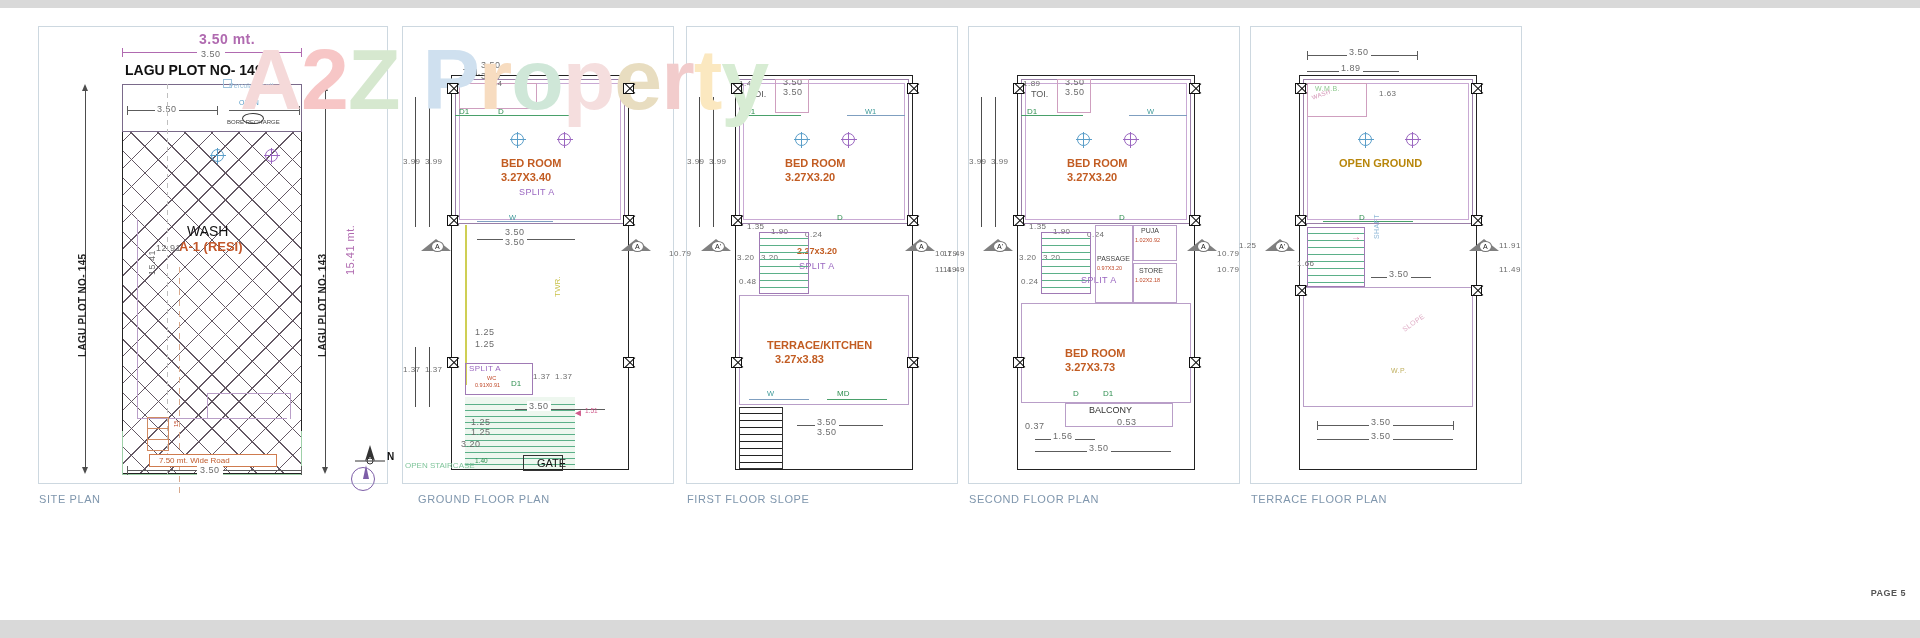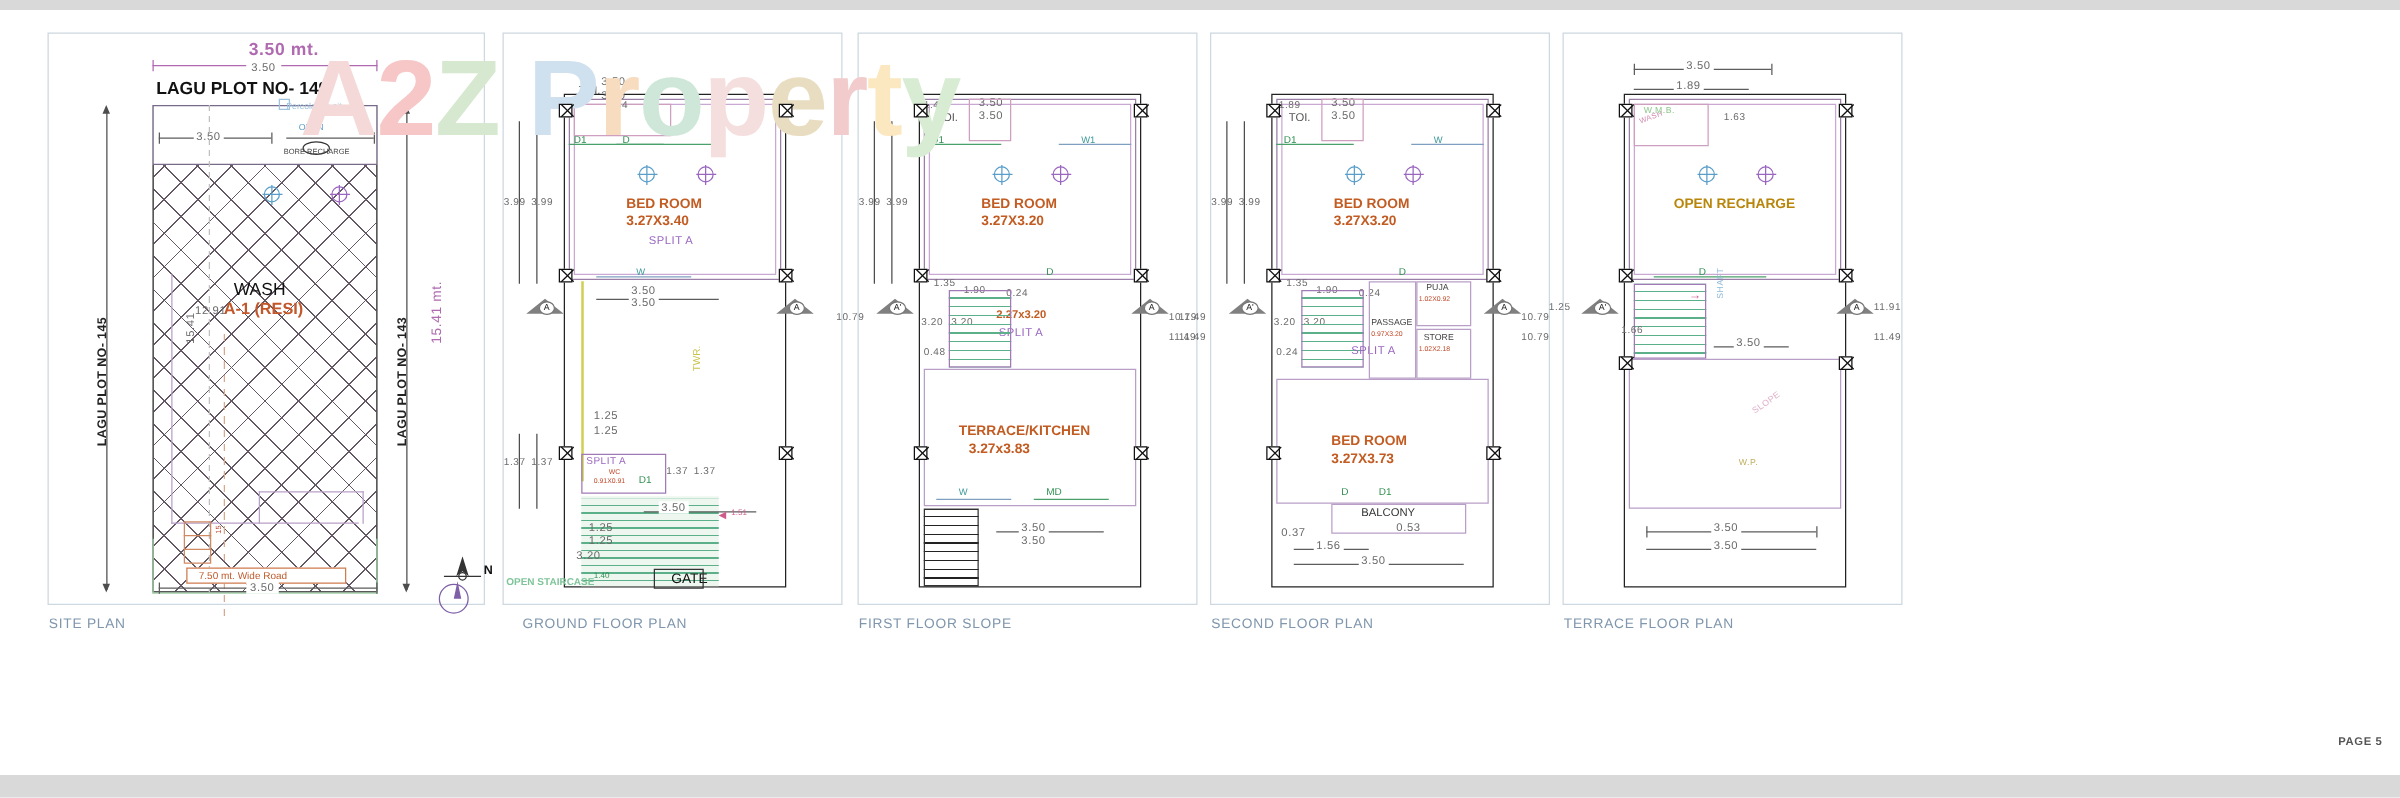--- a/index.html
+++ b/index.html
@@ -389,21 +389,21 @@
     <div class="stairhatch" style="left:62px; top:372px; width:110px; height:70px;"></div>
     <div class="dimline" style="left:112px; top:382px; width:90px;"></div>
     <div class="dimtxt" style="left:124px; top:374px; background:#fff; padding:0 2px;">3.50</div>
     <div class="dimtxt" style="left:68px; top:390px;">1.25</div>
     <div class="dimtxt" style="left:68px; top:400px;">1.25</div>
     <div class="dimtxt" style="left:58px; top:412px;">3.20</div>
     <div class="arrowpink" style="left:170px; top:380px;">◄</div>
     <div class="smalllbl" style="left:182px; top:380px; color:#d05a8c;">1.51</div>
     <div class="smalllbl" style="left:72px; top:430px; color:#2f8f50;">1.40</div>
 
-    <div class="grnlbl" style="left:2px; top:434px; color:#7fc49a;font-weight:bold;">OPEN STAIRCASE</div>
+    <div class="grnlbl" style="left:2px; top:434px; color:#7fc49a;">OPEN STAIRCASE</div>
     <div class="blklbl" style="left:134px; top:430px;">GATE</div>
     <div class="blk" style="left:120px; top:428px; width:40px; height:16px; border-color:#333;"></div>
 
     <div class="panel-title" style="left:15px; top:466px;">GROUND FLOOR PLAN</div>
   </div>
 
   <div class="panel" style="left:686px; top:18px; width:272px; height:458px;">
 
     <div class="blk" style="left:48px; top:48px; width:178px; height:395px; background:#fff;"></div>
     <div class="wall" style="left:52px; top:52px; width:170px; height:145px;"></div>
@@ -581,21 +581,21 @@
     <div class="dimtxt" style="left:88px; top:36px; background:#fff; padding:0 2px;">1.89</div>
 
     <div class="splitlbl" style="left:64px; top:58px; font-size:7px; color:#8fc98f;">W.M.B.</div>
     <div class="splitlbl" style="left:60px; top:68px; font-size:6px; color:#d08cb0; transform:rotate(-20deg); transform-origin:left top;">WASH</div>
     <div class="wall" style="left:56px; top:56px; width:60px; height:34px; border-color:#cf9fbf;"></div>
     <div class="dimtxt" style="left:128px; top:62px; font-size:8px;">1.63</div>
 
     <div class="fan bl" style="left:108px; top:106px;"></div>
     <div class="fan" style="left:155px; top:106px;"></div>
 
-    <div class="roomname" style="left:88px; top:130px; color:#b8860b;">OPEN RECHARGE</div>
+    <div class="roomname" style="left:88px; top:130px; color:#b8860b;">OPEN GROUND</div>
 
     <div class="col" style="left:44px; top:56px;"></div>
     <div class="col" style="left:44px; top:188px;"></div>
     <div class="col" style="left:44px; top:258px;"></div>
     <div class="col" style="left:220px; top:56px;"></div>
     <div class="col" style="left:220px; top:188px;"></div>
     <div class="col" style="left:220px; top:258px;"></div>
 
     <div class="grnlbl" style="left:108px; top:186px;">D</div>
     <div style="position:absolute;left:72px;top:194px;width:90px;height:1px;background:#49a06a;"></div>

